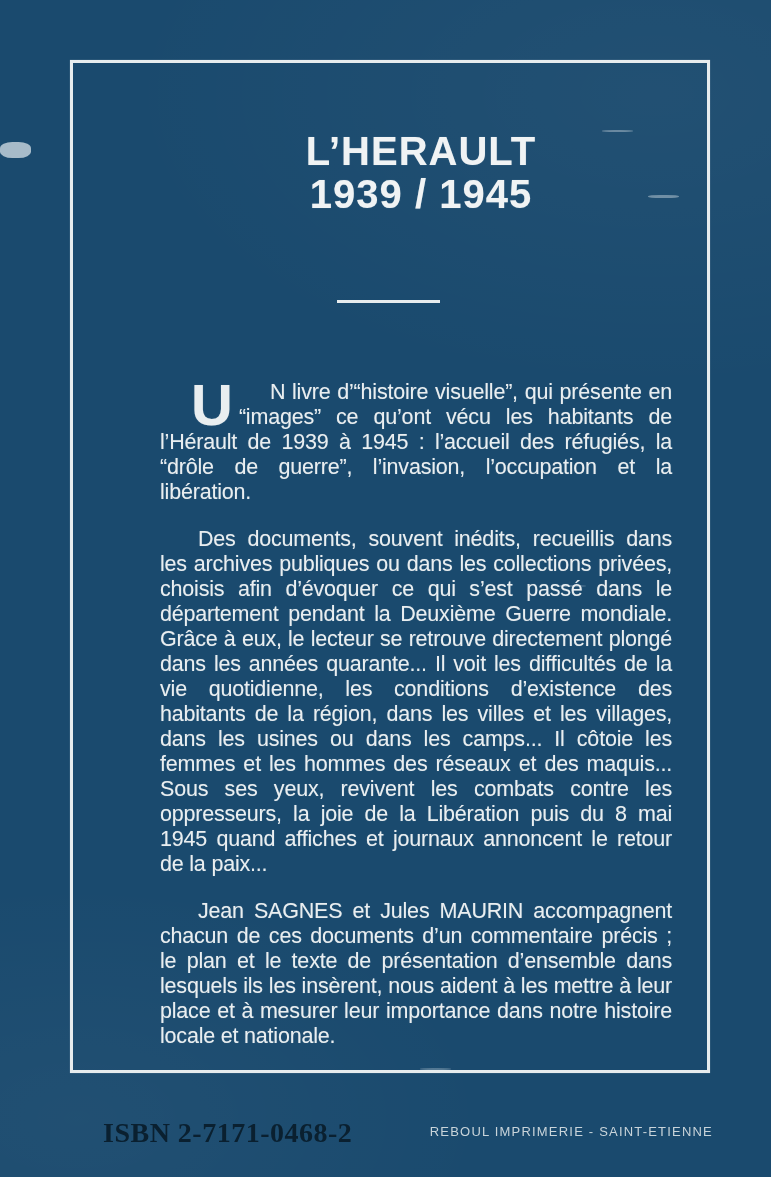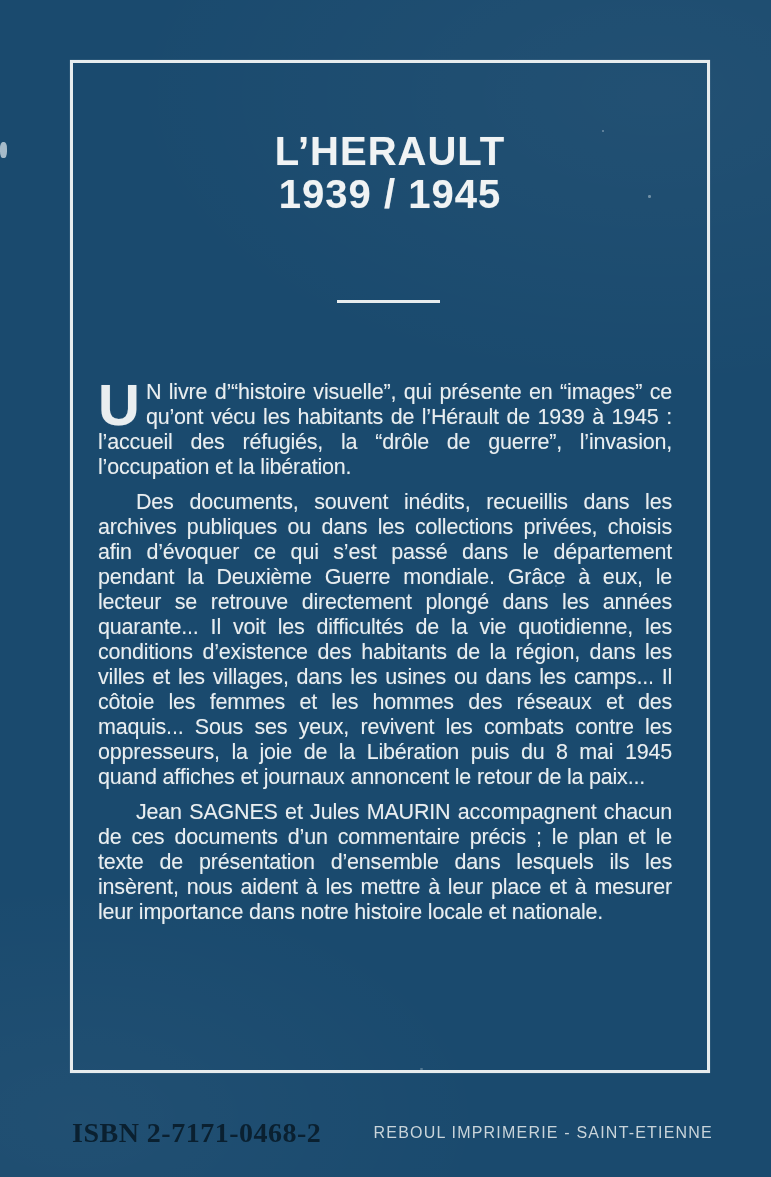--- a/index.html
+++ b/index.html
@@ -3,21 +3,21 @@
 <meta charset="utf-8">
 <style>
   :root{
     --background:#1a4a6e;
     --frame:#e7ecee;
     --title-text:#f0f3f4;
     --body-text:#e9eef0;
     --isbn-text:#0a2030;
     --printer-text:#c9d4da;
   }
-  *{box-sizing:border-box;}
+  *{box-sizing:border-box;padding-left:31px;}
   html,body{margin:0;padding:0;}
   .page{
     position:relative;
     width:771px;height:1177px;
     background:var(--background);
     background-image:
       radial-gradient(ellipse 900px 500px at 85% 8%, rgba(255,255,255,0.035), rgba(255,255,255,0) 60%),
       radial-gradient(ellipse 700px 400px at 10% 95%, rgba(255,255,255,0.03), rgba(255,255,255,0) 60%);
     overflow:hidden;
     font-family:"Liberation Sans", sans-serif;
@@ -44,38 +44,38 @@
   }
   .body-text{
     position:absolute;left:98px;top:380px;width:574px;
     color:var(--body-text);
     font-size:21.5px;line-height:25px;
     letter-spacing:-0.2px;
     text-align:justify;
     text-shadow:0 0 1px rgba(255,255,255,.3);
   }
   .body-text p{margin:0;}
-  .body-text p + p{margin-top:10px;text-indent:38px;}
+  .body-text p + p{margin-top:22px;text-indent:38px;}
   .dropcap{
     float:left;
     font-weight:700;
     font-size:58px;line-height:46px;
     margin:2px 8px 0 0;
     letter-spacing:-2px;
   }
   .isbn{
     position:absolute;left:72px;top:1117px;
     font-family:"Liberation Serif", serif;
     font-weight:700;font-size:28px;
     letter-spacing:0.5px;
     color:var(--isbn-text);
   }
   .printer{
     position:absolute;right:58px;top:1124px;
-    font-size:16px;letter-spacing:1.2px;
+    font-size:13px;letter-spacing:1.2px;
     color:var(--printer-text);
   }
   .speck{position:absolute;background:rgba(235,242,245,.8);border-radius:40%;}
   .speck.s1{left:0px;top:142px;width:7px;height:16px;opacity:.85;}
   .speck.s2{left:648px;top:195px;width:3px;height:3px;opacity:.5;}
   .speck.s3{left:602px;top:130px;width:2px;height:2px;opacity:.45;}
   .speck.s4{left:420px;top:1068px;width:3px;height:2px;opacity:.35;}
   .speck.s5{left:555px;top:585px;width:2px;height:2px;opacity:.3;}
 </style>
 </head>

